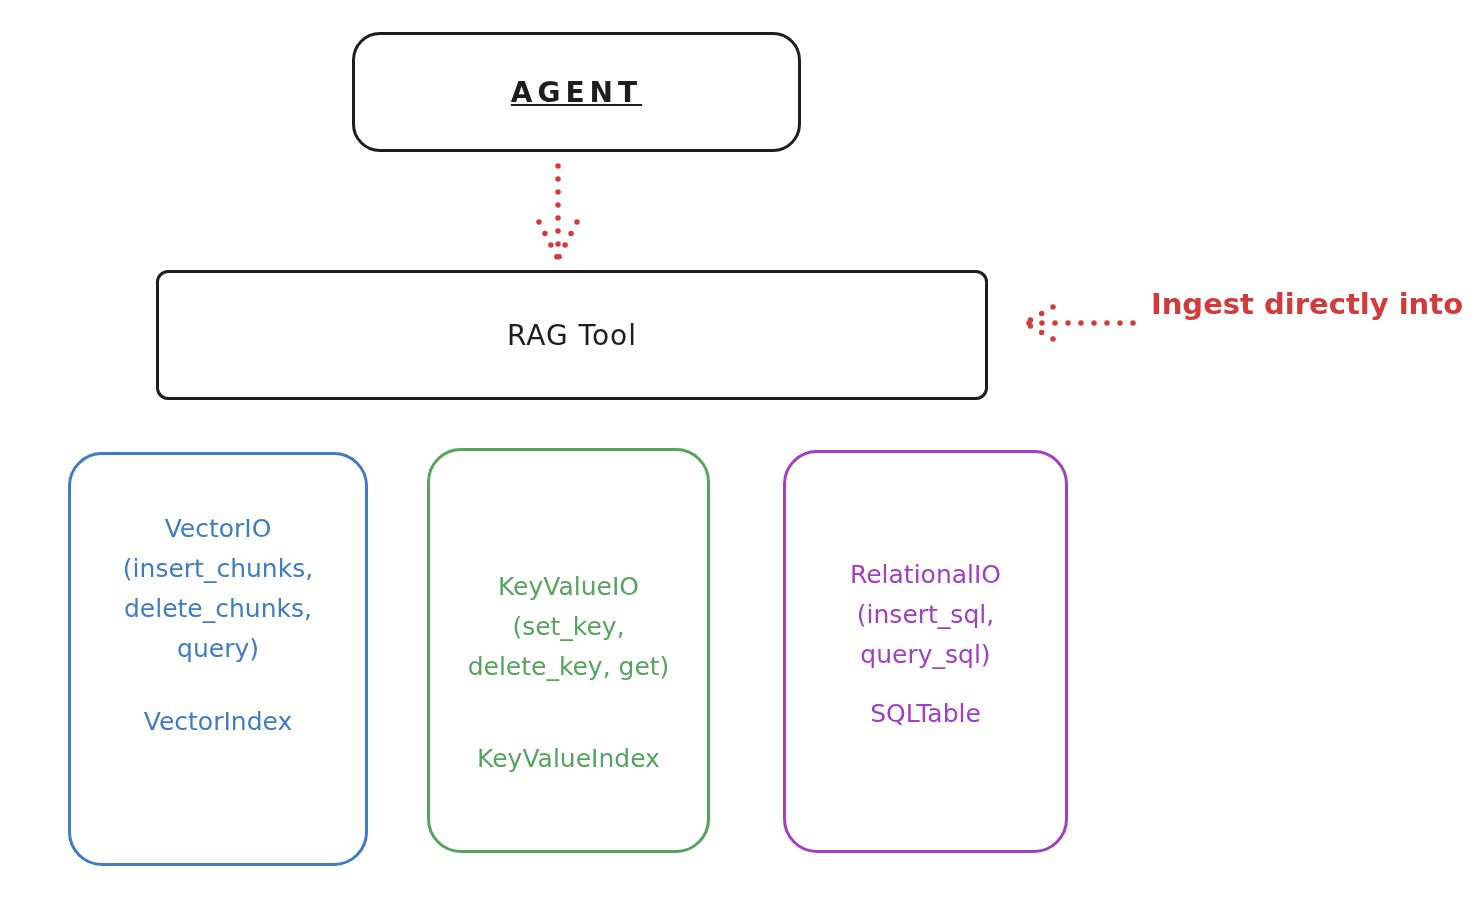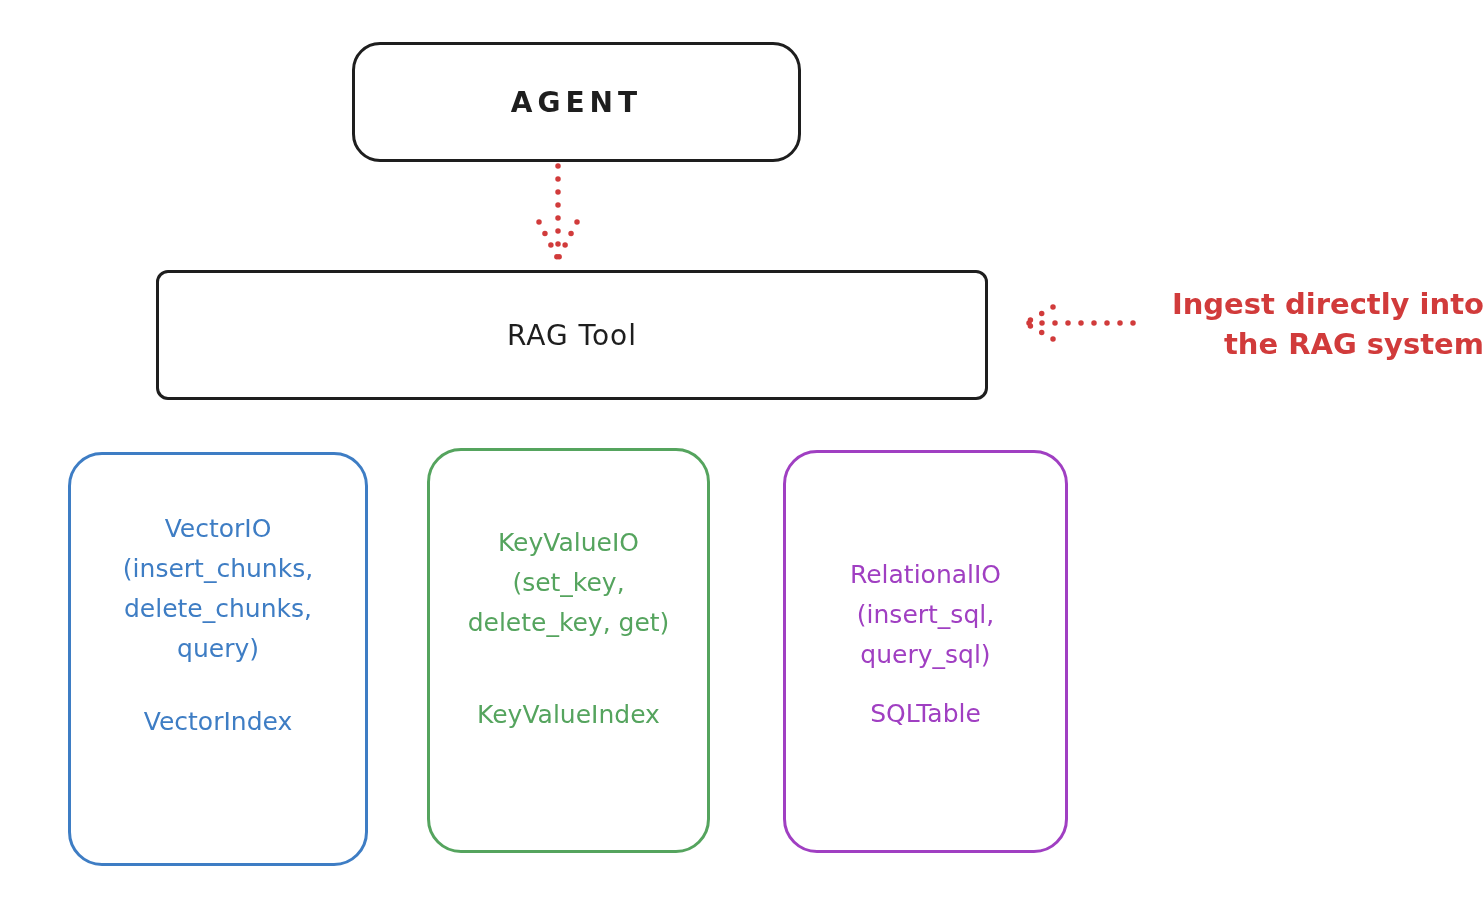--- a/index.html
+++ b/index.html
@@ -11,31 +11,31 @@
     overflow:hidden;
   }
   .node{
     position:absolute;
     background:#ffffff;
     border:3.5px solid #1e1e1e;
     border-radius:28px;
     display:flex;align-items:center;justify-content:center;
     color:#1e1e1e;
   }
-  .agent-node{left:352px;top:42px;width:443px;height:114px;}
+  .agent-node{left:352px;top:32px;width:443px;height:114px;text-decoration:underline;}
   .agent-node .label{
     font-size:28px;font-weight:700;letter-spacing:5px;
   }
   .rag-node{left:156px;top:270px;width:826px;height:124px;border-radius:12px;}
   .rag-node .label{font-size:28px;letter-spacing:1px;}
   .arrow{position:absolute;}
   .annotation{
     position:absolute;
     left:1130px;top:284px;width:354px;
-    text-align:right;
+    text-align:center;
     color:#d13b3b;
     font-size:29px;font-weight:700;line-height:40px;
   }
   .iobox{
     position:absolute;
     background:#ffffff;
     border:3.5px solid;
     border-radius:34px;
     display:flex;flex-direction:column;align-items:center;
     text-align:center;
@@ -50,21 +50,21 @@
   }
   .box-vector{
     left:68px;top:452px;width:300px;height:414px;
     border-color:#3e7dc4;color:#3e7dc4;
     padding-top:54px;
   }
   .box-vector .indexname{margin-top:38px;}
   .box-keyvalue{
     left:427px;top:448px;width:283px;height:405px;
     border-color:#55a45e;color:#55a45e;
-    padding-top:72px;
+    padding-top:116px;
   }
   .box-keyvalue .indexname{margin-top:57px;}
   .box-relational{
     left:783px;top:450px;width:285px;height:403px;
     border-color:#a03fc2;color:#a03fc2;
     padding-top:102px;
     align-items:center;
   }
   .box-relational .indexname{margin-top:24px;}
 </style>
@@ -92,21 +92,20 @@
   <svg class="arrow" style="left:1015px;top:298px;" width="125" height="50" viewBox="0 0 125 50">
     <g stroke="#d13b3b" stroke-width="5.5" stroke-linecap="round" stroke-dasharray="0 13" fill="none">
       <line x1="118" y1="25" x2="12" y2="25"></line>
       <line x1="38" y1="9" x2="10" y2="25"></line>
       <line x1="38" y1="41" x2="10" y2="25"></line>
     </g>
   </svg>
 
   <div class="annotation">
     <div>Ingest directly into</div>
-    <div>the RAG system</div>
   </div>
 
   <div class="iobox box-vector">
     <div class="methods">VectorIO
 (insert_chunks,
 delete_chunks,
 query)</div>
     <div class="indexname">VectorIndex</div>
   </div>
 

